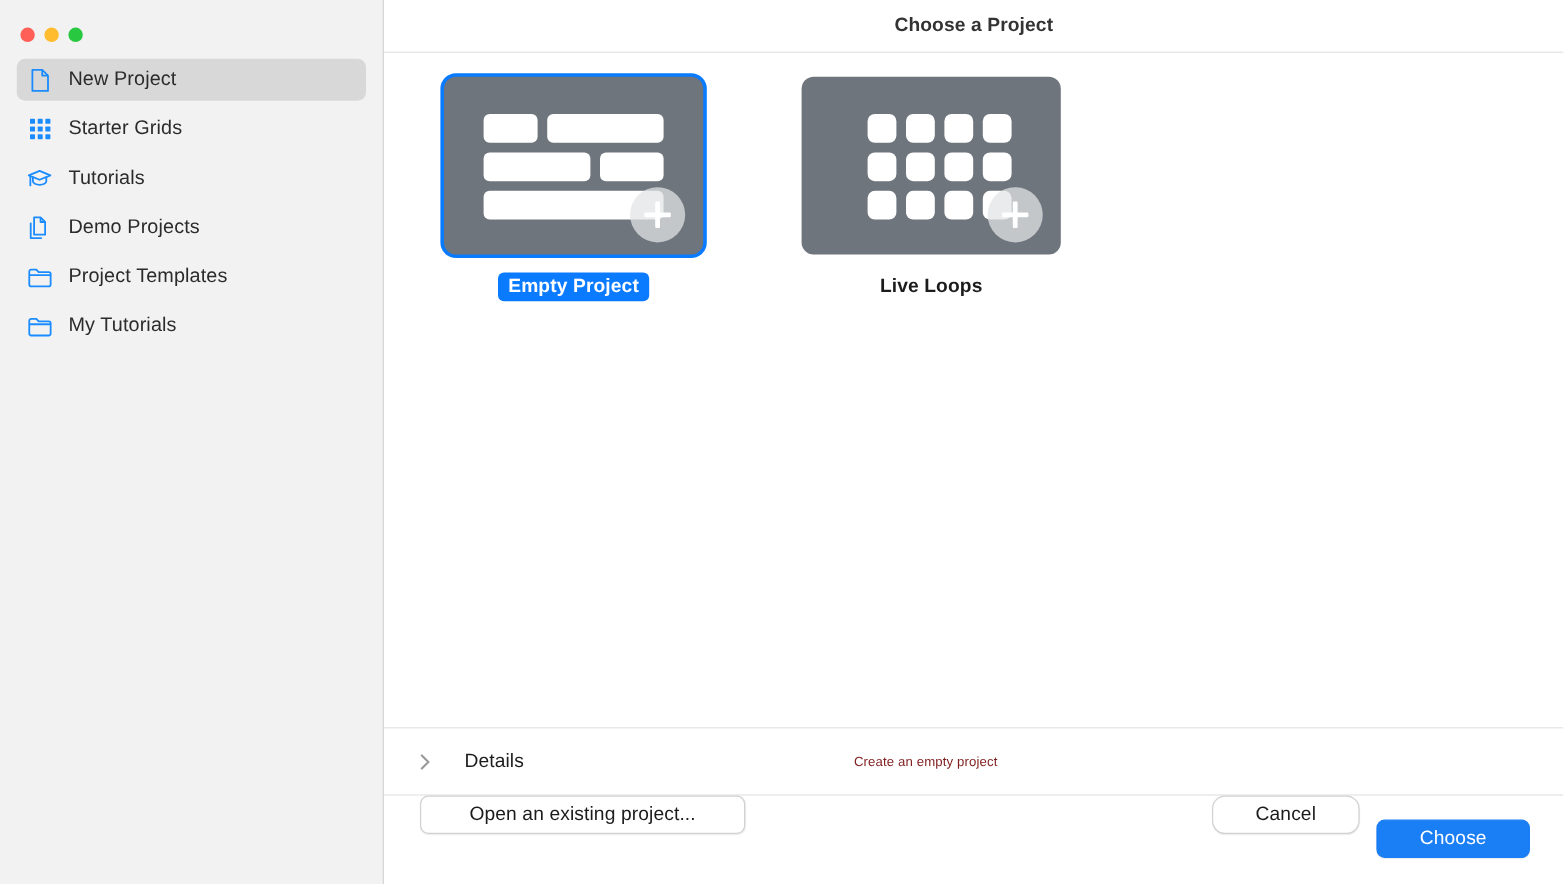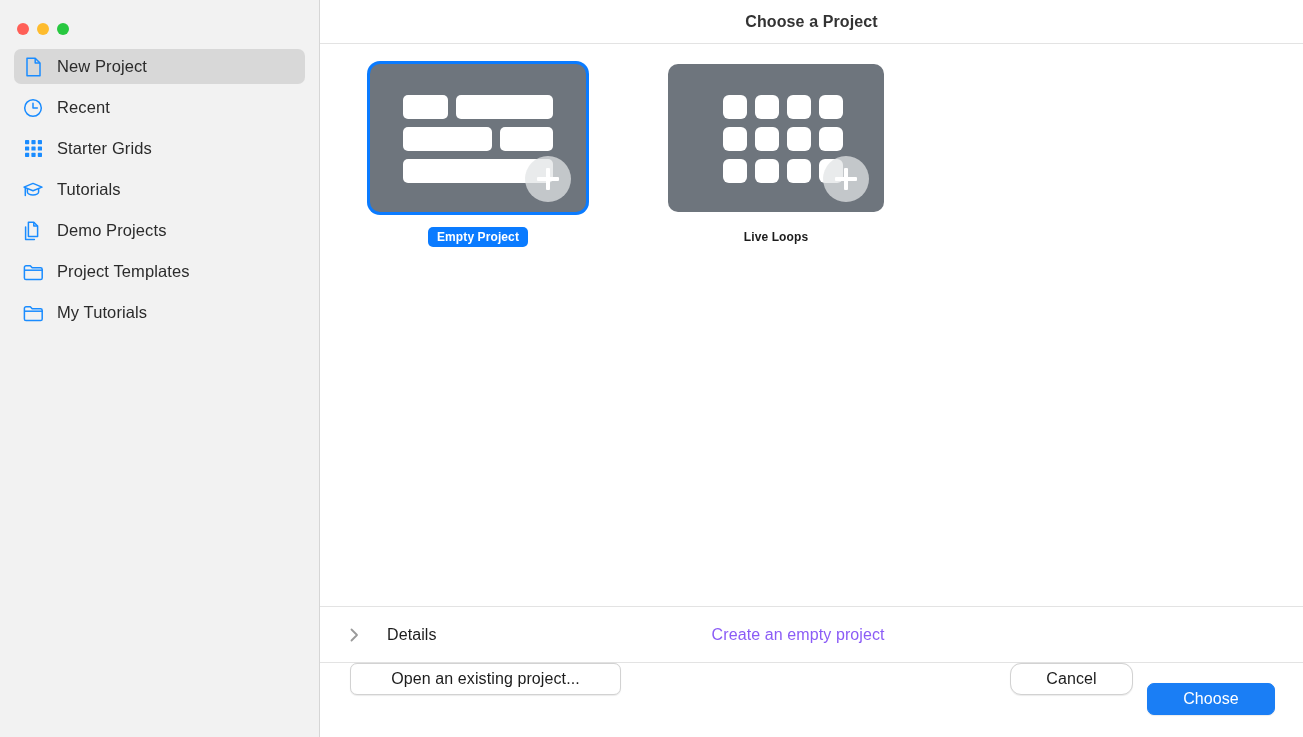--- a/index.html
+++ b/index.html
@@ -194,21 +194,21 @@
     content: "";
     position: absolute;
     background: #ffffff;
     border-radius: 1px;
   }
   .plus-badge::before { width: 22px; height: 3.5px; }
   .plus-badge::after  { width: 3.5px; height: 22px; }
 
   .tile-label {
     margin-top: 15px;
-    font-size: 12px;
+    font-size: 16px;
     font-weight: bold;
     color: #1c1c1c;
     padding: 3px 9px;
     border-radius: 5px;
     white-space: nowrap;
     letter-spacing: 0.1px;
   }
   .tile-wrap.selected .tile-label {
     background: #0a7bff;
     color: #ffffff;
@@ -231,22 +231,22 @@
     justify-content: center;
     cursor: default;
   }
   .details-label {
     font-size: 16px;
     color: #1c1c1c;
     margin-left: 24px;
     letter-spacing: 0.1px;
   }
   .details-desc {
-    font-size: 16px;
-    color: #8b5cf6;
+    font-size: 11px;
+    color: #7f1d1d;
     margin-left: 275px;
     letter-spacing: 0.1px;
   }
 
   
   .footer {
     height: 75px;
     flex: 0 0 75px;
     border-top: 1px solid #e3e3e3;
     display: flex;
@@ -297,29 +297,20 @@
       <li class="side-item selected">
         <span class="sicon">
           <svg width="17" height="20" viewBox="0 0 17 20" fill="none">
             <path d="M2 1.2h8.2L15 6v12.8H2z" stroke="#1a8cff" stroke-width="1.5" stroke-linejoin="round"></path>
             <path d="M10.2 1.2V6H15" stroke="#1a8cff" stroke-width="1.5" stroke-linejoin="round"></path>
           </svg>
         </span>
         <span class="slabel">New Project</span>
       </li>
 
-      <li class="side-item">
-        <span class="sicon">
-          <svg width="20" height="20" viewBox="0 0 20 20" fill="none">
-            <circle cx="10" cy="10" r="8.3" stroke="#1a8cff" stroke-width="1.5"></circle>
-            <path d="M10 5.2V10h4.3" stroke="#1a8cff" stroke-width="1.5" stroke-linecap="round" stroke-linejoin="round"></path>
-          </svg>
-        </span>
-        <span class="slabel">Recent</span>
-      </li>
 
       <li class="side-item">
         <span class="sicon">
           <svg width="19" height="19" viewBox="0 0 19 19">
             <g fill="#1a8cff">
               <rect x="1" y="1" width="4.2" height="4.2" rx="0.7"></rect>
               <rect x="7.4" y="1" width="4.2" height="4.2" rx="0.7"></rect>
               <rect x="13.8" y="1" width="4.2" height="4.2" rx="0.7"></rect>
               <rect x="1" y="7.4" width="4.2" height="4.2" rx="0.7"></rect>
               <rect x="7.4" y="7.4" width="4.2" height="4.2" rx="0.7"></rect>

